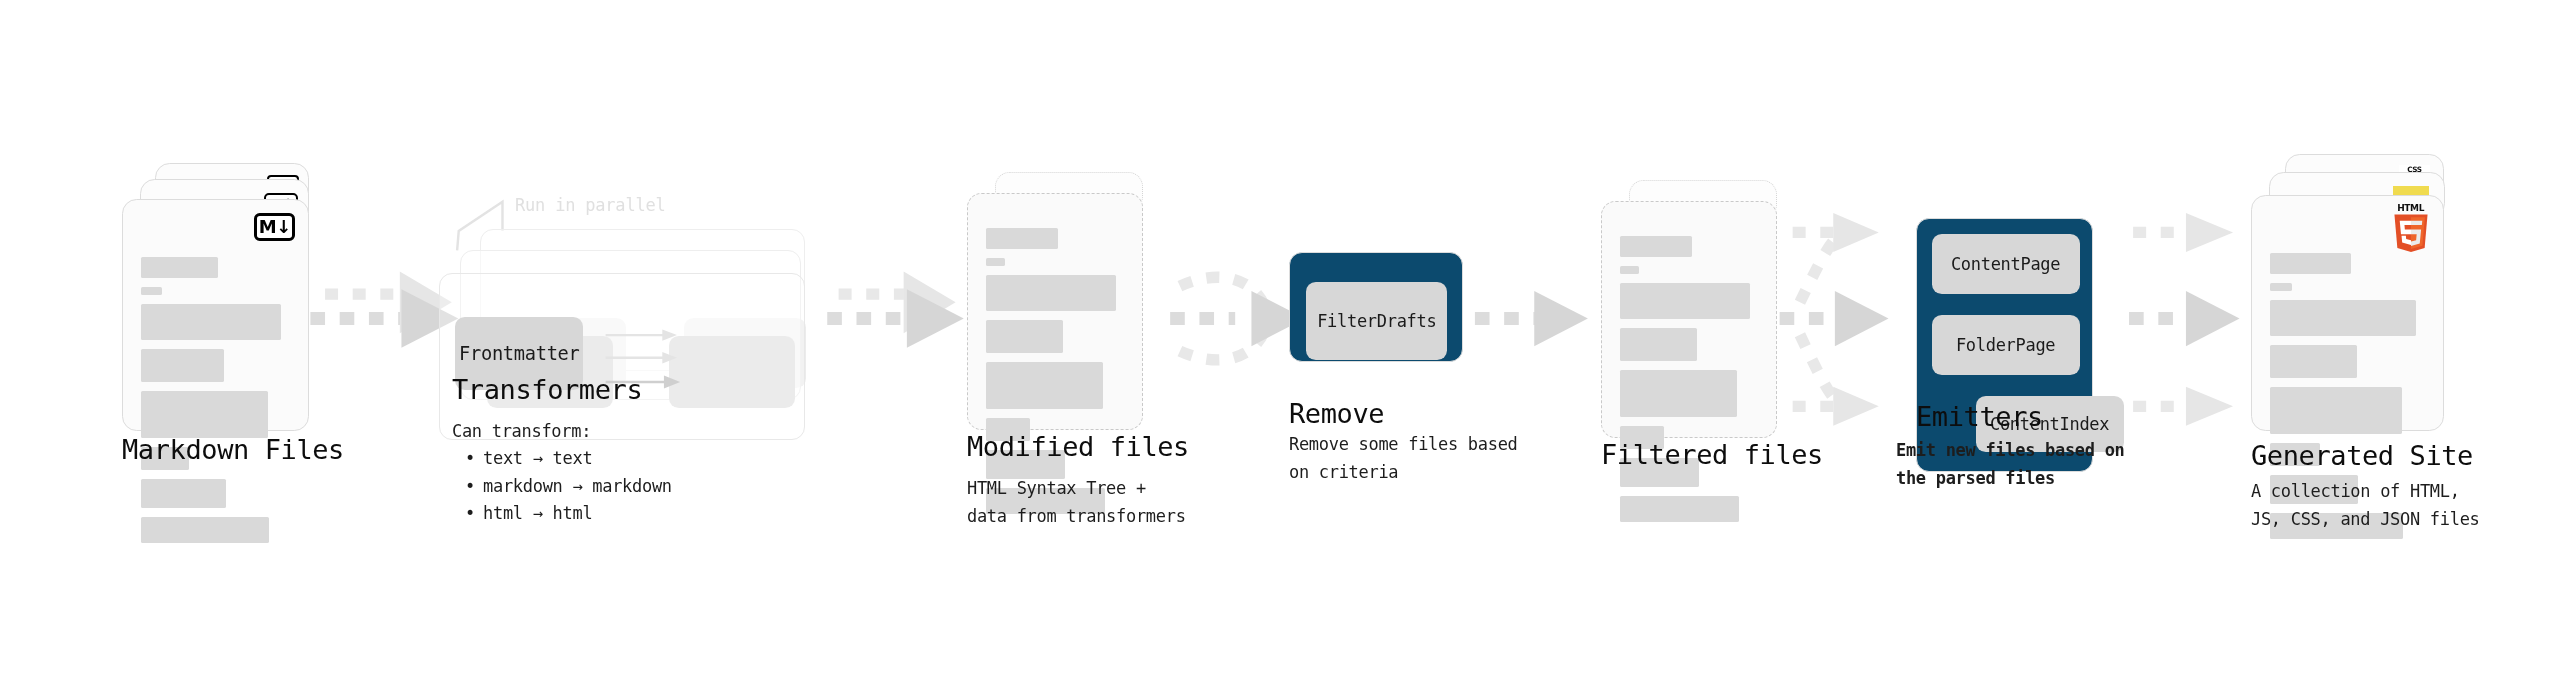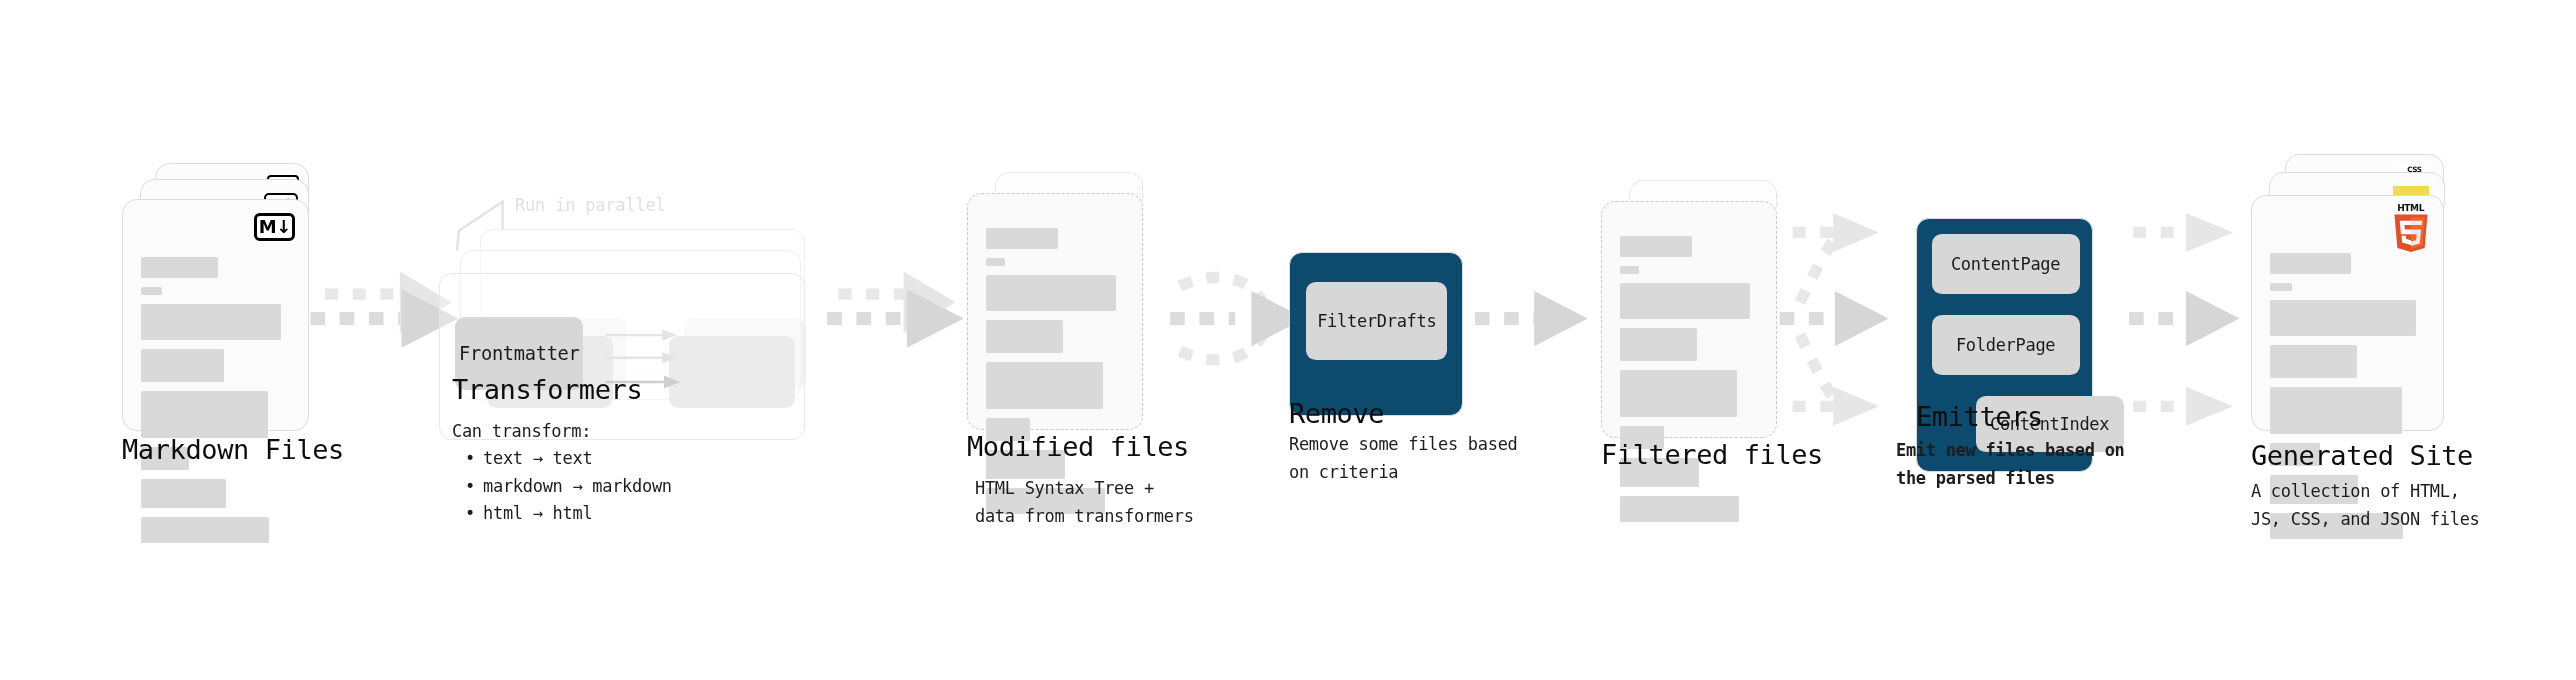--- a/index.html
+++ b/index.html
@@ -265,24 +265,24 @@
         <div class="ln" style="width:94%; height:36px;"></div>
         <div class="ln" style="width:56%; height:32.5px;"></div>
         <div class="ln" style="width:85%; height:47px;"></div>
         <div class="ln" style="width:32%; height:23px;"></div>
         <div class="ln" style="width:57%; height:29px;"></div>
         <div class="ln" style="width:86%; height:26px;"></div>
       </div>
     </div>
   </div>
   <div class="title" style="left:967px; top:431px;">Modified files</div>
-  <div class="sub" style="left:967px; top:475px;margin-left:8px;">HTML Syntax Tree +
+  <div class="sub" style="left:967px; top:475px;">HTML Syntax Tree +
 data from transformers</div>
 
-  <div class="procbox" style="left:1289px; top:252px; width:174px; height:164px;">
+  <div class="procbox" style="left:1289px; top:252px; width:174px; height:110px;">
     <div class="chip" style="left:16.3px; top:29px; width:141px; height:78px; font-size:17px;">FilterDrafts</div>
   </div>
   <div class="title" style="left:1289px; top:398px;">Remove</div>
   <div class="sub" style="left:1289px; top:431px;">Remove some files based
 on criteria</div>
 
   <div class="stack" style="left:1601px; top:180px; width:203px; height:260px;">
     <div class="card dotted-ghost" style="left:28px; top:0px; width:148px; height:39px;"></div>
     <div class="card dashed" style="left:0px; top:21px; width:176px; height:237px;">
       <div class="lines" style="top:34px;">

